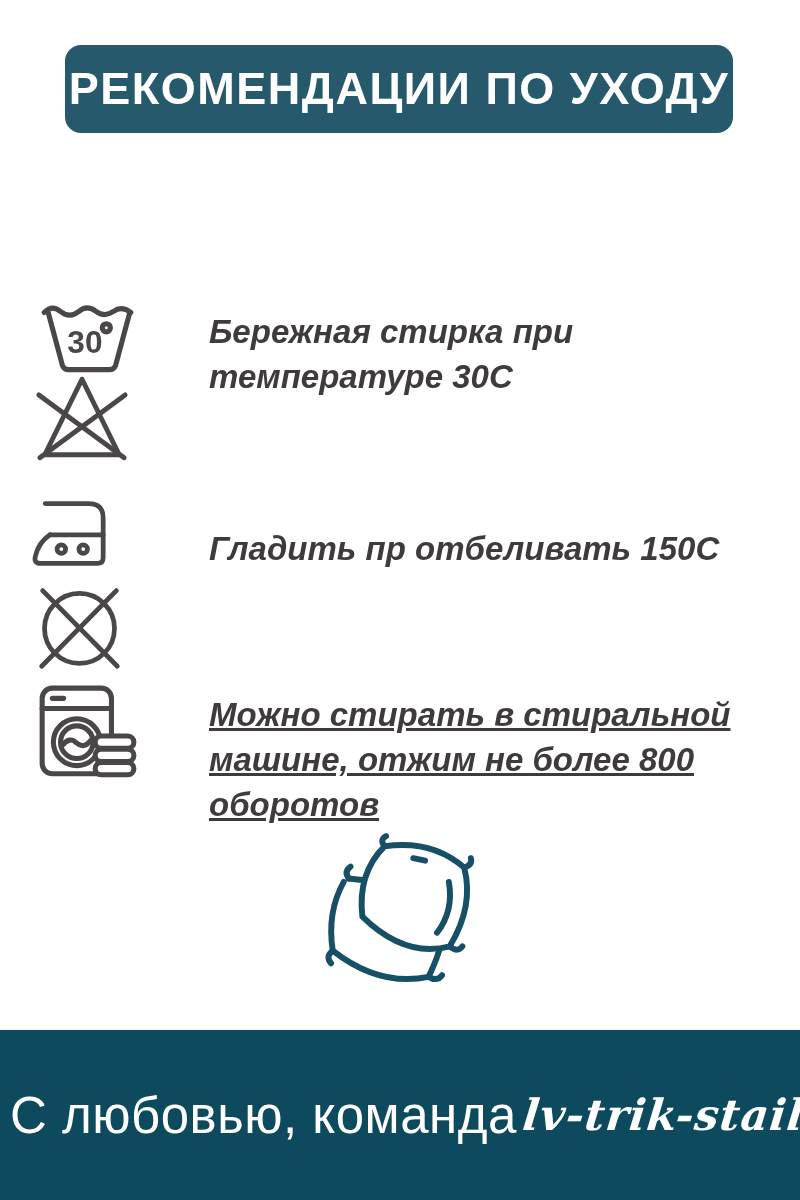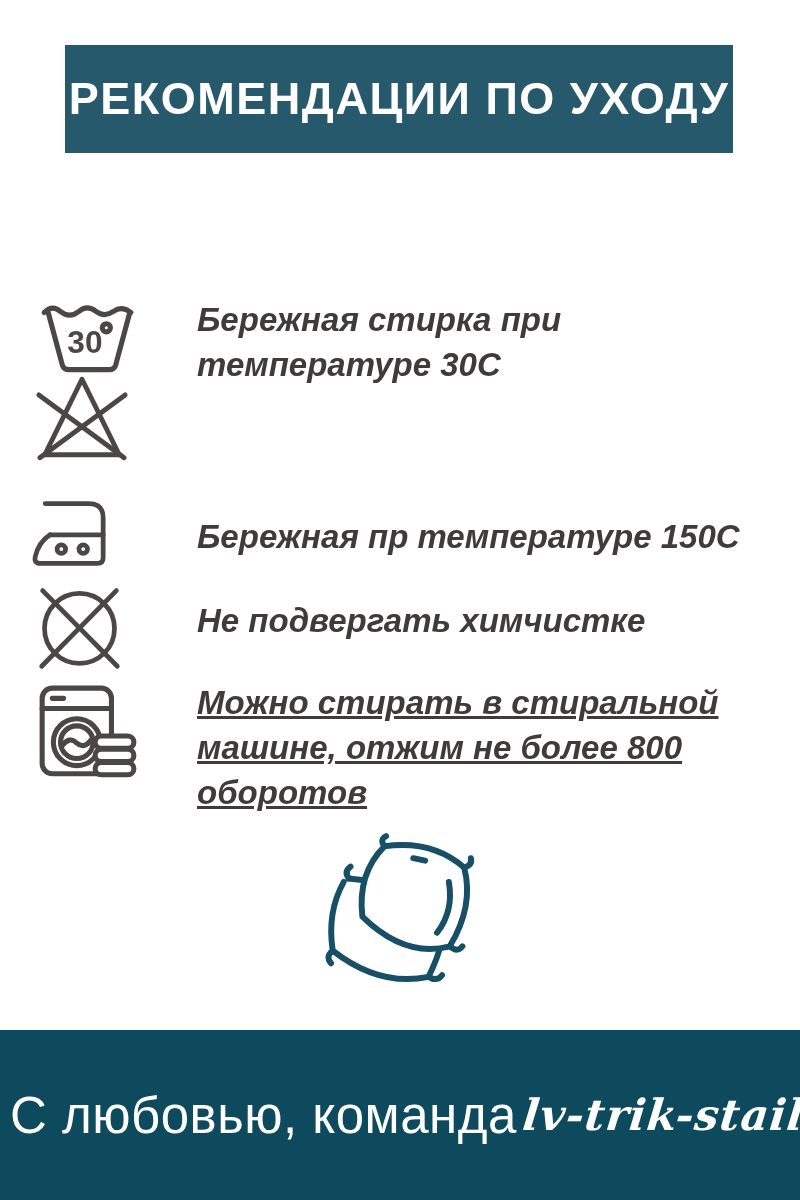--- a/index.html
+++ b/index.html
@@ -6,33 +6,33 @@
   body {
     width: 800px; height: 1200px;
     background: #ffffff;
     font-family: "Liberation Sans", sans-serif;
     overflow: hidden;
   }
   .page { position: relative; width: 800px; height: 1200px; background: #fff; }
 
   
   .banner {
-    position: absolute; left: 65px; top: 45px; width: 668px; height: 108px;
+    position: absolute; left: 65px; top: 45px; width: 668px; height: 88px;
     background: #27596C;
-    display: flex; align-items: center; justify-content: center;
+    display: flex; align-items: center; justify-content: center; border-radius: 16px;
   }
   .banner-title {
     margin: 0; color: #ffffff; font-size: 45px; font-weight: bold;
     letter-spacing: 1.5px; white-space: nowrap;
   }
 
   
   .care-icon { position: absolute; }
   .care-text {
-    position: absolute; margin: 1px;
+    position: absolute; margin: 13px;
     font-size: 33px; font-weight: bold; font-style: italic;
     color: #3E3B3A; line-height: 1.36;
   }
   .icon-1 { left: 38px;  top: 296px; }
   .text-1 { left: 196px; top: 297px; max-width: 470px; }
   .icon-2 { left: 33px;  top: 372px; }
   .text-2 { left: 196px; top: 424px; white-space: nowrap; }
   .icon-3 { left: 30px;  top: 492px; }
   .text-3 { left: 196px; top: 514px; white-space: nowrap; }
   .icon-4 { left: 32px;  top: 584px; }
@@ -101,30 +101,29 @@
 
   <div class="care-icon icon-3">
     <svg width="95" height="80" viewBox="0 0 100 84">
       <path class="sym" d="M16 12 H62 Q77 12 77 27 V44"></path>
       <path class="sym" d="M21 45 H77"></path>
       <path class="sym" d="M21 45 Q9 53 5.5 68 Q4 75 11 75 H71 Q77 75 77 69 V45"></path>
       <circle class="sym" cx="33" cy="60" r="4.5" stroke-width="4.5"></circle>
       <circle class="sym" cx="56" cy="60" r="4.5" stroke-width="4.5"></circle>
     </svg>
   </div>
-  <p class="care-text text-3">Бережная пр температуре 150С</p>
+  <p class="care-text text-3">Гладить пр отбеливать 150С</p>
 
   <div class="care-icon icon-4">
     <svg width="95" height="87" viewBox="0 0 100 92">
       <circle class="sym" cx="50" cy="47" r="37"></circle>
       <path class="sym" d="M11 7 L90 87"></path>
       <path class="sym" d="M89 7 L10 87"></path>
     </svg>
   </div>
-  <p class="care-text text-4">Не подвергать химчистке</p>
 
   <div class="care-icon icon-5">
     <svg width="102" height="107" viewBox="0 0 100 105">
       <rect class="sym" x="6" y="8" width="68" height="84" rx="10"></rect>
       <path class="sym" d="M6 28 H74"></path>
       <path class="sym" d="M16 18 H27"></path>
       <circle class="sym" cx="40" cy="61" r="23"></circle>
       <circle class="sym" cx="40" cy="61" r="16" stroke-width="4.5"></circle>
       <path class="sym" d="M26 64 Q33 55 40 62 Q47 68 54 59" stroke-width="4.5"></path>
       <rect class="sym-fill" x="58" y="55" width="38" height="12" rx="6"></rect>

